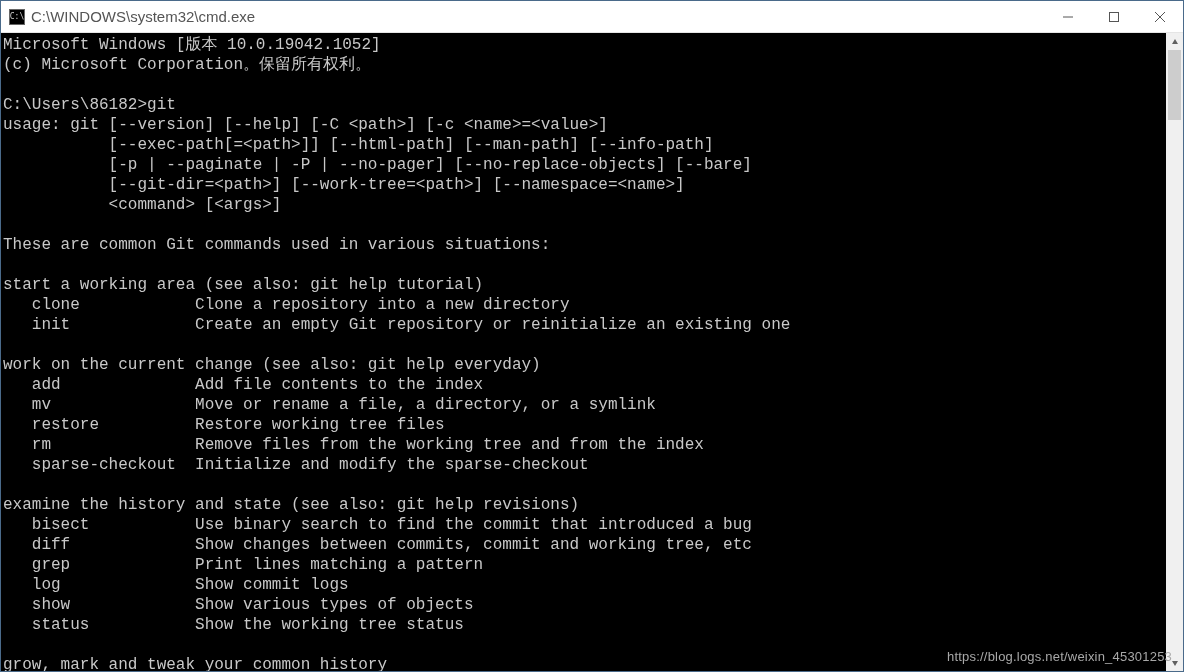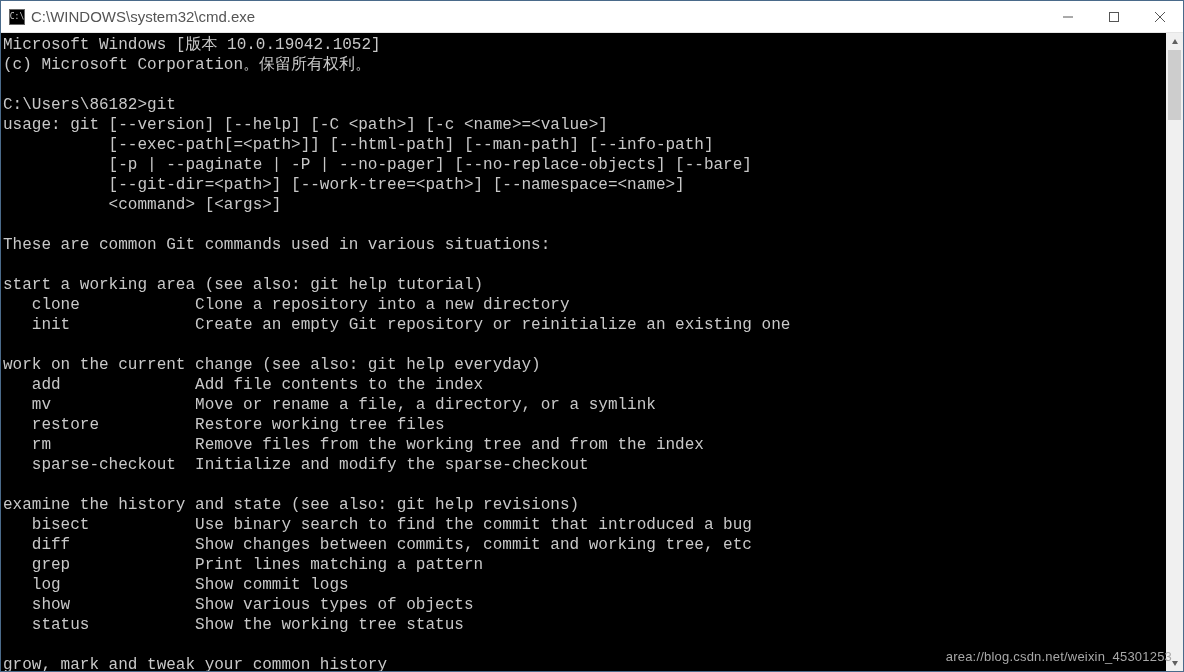--- a/index.html
+++ b/index.html
@@ -92,14 +92,14 @@
       </div>
       <div class="sb-btn">
         <svg viewBox="0 0 8 8">
               <polygon points="1,2 7,2 4,7"></polygon>
             </svg>
       </div>
     </div>
   </div>
 
 </div>
-<div class="watermark">area://blog.csdn.net/weixin_45301253</div>
+<div class="watermark">https://blog.logs.net/weixin_45301253</div>
 </div>
 
 </body></html>

